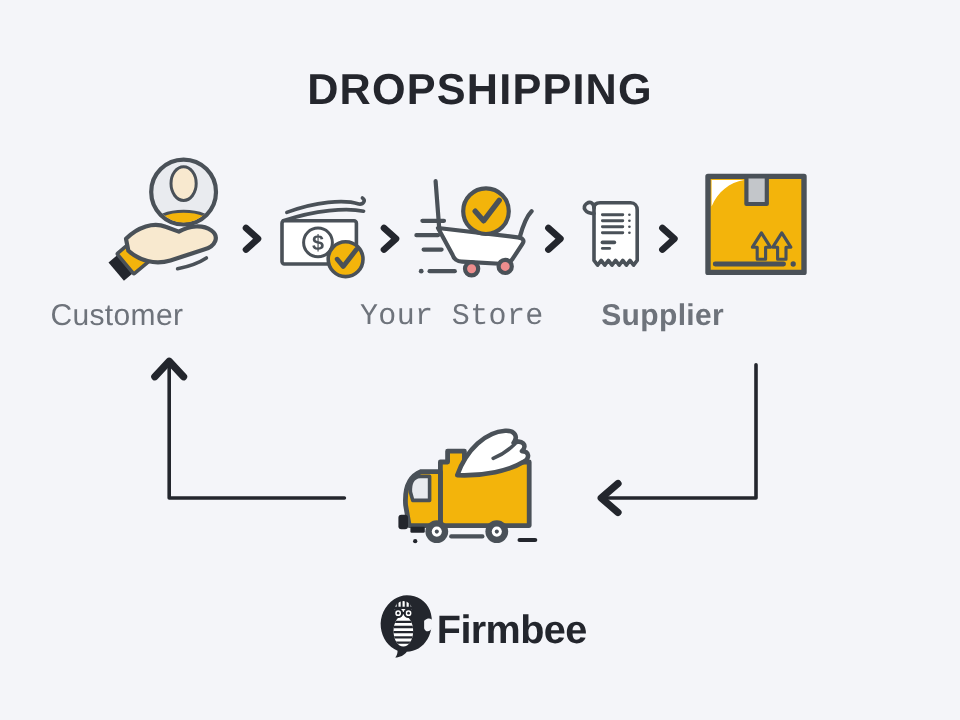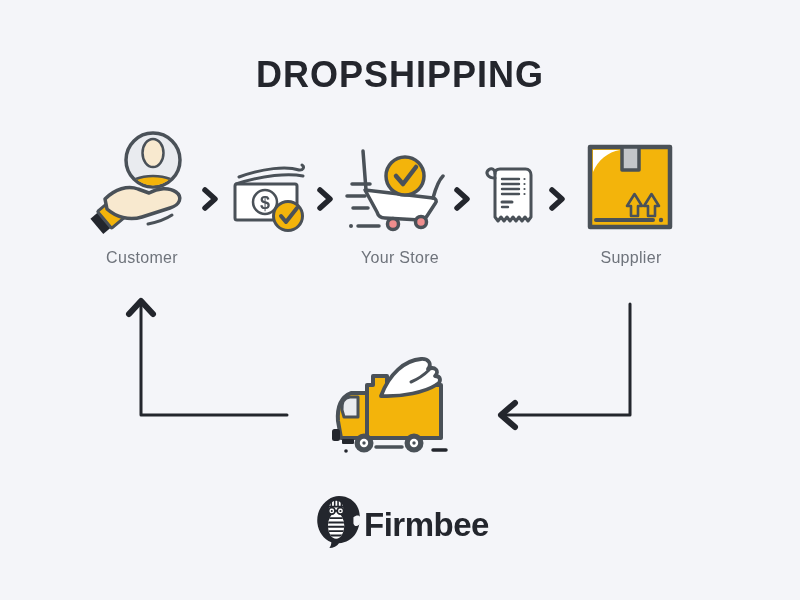--- a/index.html
+++ b/index.html
@@ -5,23 +5,23 @@
   :root{
     --bg:#f4f5f9; --yellow:#f3b40b; --ink:#4a5158; --dark:#23262d;
     --label:#6e737b; --title:#24262d; --pink:#ee8d8d; --skin:#f8e9cf;
     --tape:#c3c6ca; --lgray:#e9ebef;
   }
   html,body{margin:0;padding:0;width:800px;height:600px;overflow:hidden;}
   body{background:var(--bg);font-family:"Liberation Sans",sans-serif;}
   .canvas{position:relative;width:800px;height:600px;background:var(--bg);}
   .title{position:absolute;left:0;top:54px;width:800px;margin:0;text-align:center;
          font-size:36px;font-weight:800;letter-spacing:1px;color:var(--title);}
-  .label{position:absolute;top:249px;width:200px;text-align:center;font-size:16px;
+  .label{position:absolute;top:249px;width:200px;font-size:25px;
          color:var(--label);letter-spacing:.3px;}
-  .l-customer{left:42px;} .l-store{left:300px;} .l-supplier{left:531px;}
+  .l-customer{left:42px;} .l-store{left:300px;font-family:Liberation Mono, monospace;} .l-supplier{left:501px;font-weight:bold;}
   .ic{position:absolute;line-height:0;}
   .ic-customer{left:90px;top:126px;width:110px;height:112px;}
   .ic-money{left:227px;top:157px;width:84px;height:78px;}
   .ic-cart{left:343px;top:140px;width:102px;height:115px;}
   .ic-receipt{left:481px;top:165px;width:56px;height:64px;}
   .ic-box{left:584px;top:141px;width:92px;height:96px;}
   .ic-truck{left:330px;top:354px;width:125px;height:100px;}
   .chev{position:absolute;top:185px;width:22px;height:28px;line-height:0;}
   .chev-1{left:199px;} .chev-2{left:314px;} .chev-3{left:451px;} .chev-4{left:546px;}
   .overlay{position:absolute;left:0;top:0;width:800px;height:600px;pointer-events:none;}

